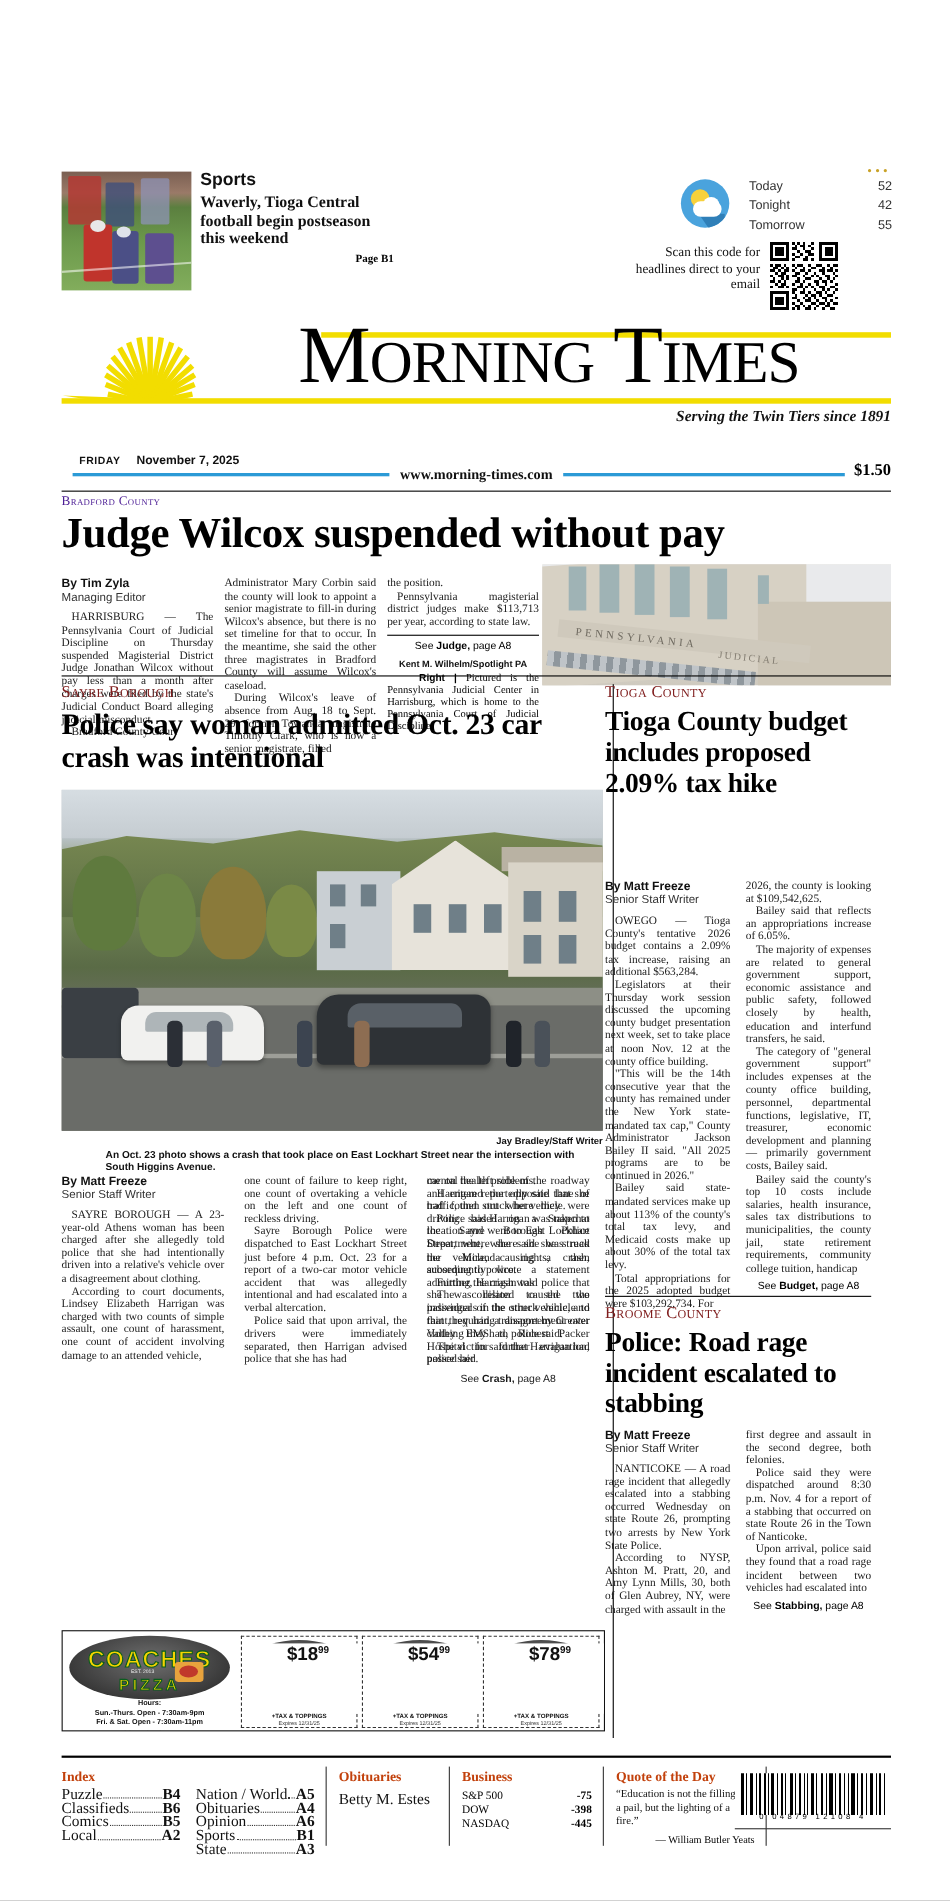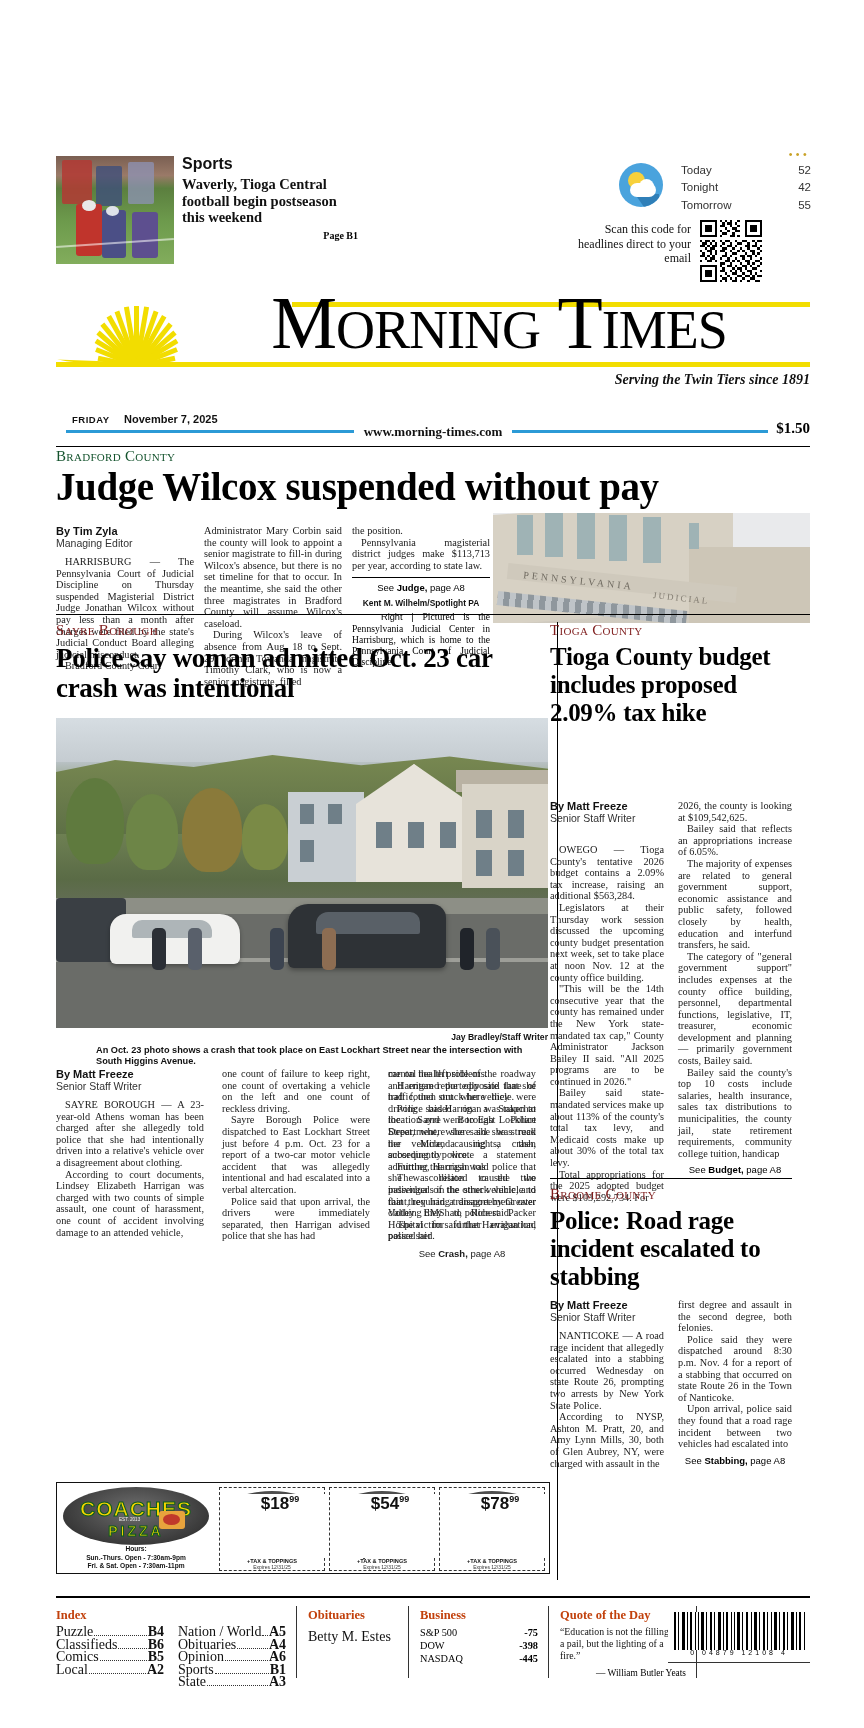--- a/index.html
+++ b/index.html
@@ -59,21 +59,21 @@
   .dt{position:absolute;left:68px;top:-1px;font-family:"Liberation Sans",sans-serif;font-weight:bold;font-size:11px;color:#111;}
   .bluebar{position:absolute;left:10px;top:16px;width:744px;height:3px;background:#2b9ad6;}
   .url{position:absolute;left:0;top:8px;width:754px;text-align:center;}
   .url span{background:#fff;padding:0 10px;font-family:"Liberation Serif",serif;font-weight:bold;font-size:13px;color:#111;}
   .price{position:absolute;right:0;top:6px;background:#fff;padding-left:8px;font-family:"Liberation Serif",serif;font-weight:bold;font-size:15px;}
 
   .hr-dark{position:absolute;left:0;width:754px;height:1px;background:#000;}
 
   
   .lead{position:absolute;left:0;top:448px;width:754px;}
-  .county{font-family:"Liberation Serif",serif;font-size:15px;color:#14532d;font-variant:small-caps;letter-spacing:.3px;}
+  .county{font-family:"Liberation Serif",serif;font-size:12px;color:#4c1d95;font-variant:small-caps;letter-spacing:.3px;}
   .lead-head{font-family:"Liberation Serif",serif;font-weight:bold;font-size:39px;line-height:42px;color:#000;margin-top:1px;letter-spacing:-.4px;}
 
   .byline{font-family:"Liberation Sans",sans-serif;font-weight:bold;font-size:11px;color:#111;}
   .bytitle{font-family:"Liberation Sans",sans-serif;font-size:10.5px;color:#333;}
 
   .body{font-family:"Liberation Serif",serif;font-size:10.3px;line-height:11.6px;text-align:justify;color:#1a1a1a;hyphens:auto;}
   .body p{margin:0 0 0 0;text-indent:9px;}
 
   .lead-cols{position:absolute;left:0;top:77px;width:754px;}
   .lc{position:absolute;top:0;width:138px;}
@@ -88,21 +88,21 @@
   .lp-win{position:absolute;background:#9fb3b5;}
   .lp-band{position:absolute;left:14px;top:62px;width:230px;height:16px;background:#cfc9bc;transform:rotate(6deg);}
   .lp-txt{position:absolute;left:30px;top:62px;font-family:"Liberation Serif",serif;font-size:10px;letter-spacing:3px;color:#6f6a60;transform:rotate(6deg);}
   .lp-txt2{position:absolute;left:160px;top:80px;font-family:"Liberation Serif",serif;font-size:9px;letter-spacing:2px;color:#837d72;transform:rotate(6deg);}
   .lp-awn{position:absolute;left:4px;top:88px;width:190px;height:14px;background:repeating-linear-gradient(90deg,#bfc4c8 0 6px,#8f979d 6px 12px);transform:rotate(6deg);}
 
   .seeline{font-family:"Liberation Sans",sans-serif;font-size:9.5px;text-align:center;}
   .seeline b{font-weight:bold;}
   .credit{font-family:"Liberation Sans",sans-serif;font-weight:bold;font-size:8.4px;text-align:center;color:#111;}
   .cap{font-family:"Liberation Serif",serif;font-size:9.6px;line-height:11px;text-align:justify;}
-  .cap b{font-family:"Liberation Sans",sans-serif;font-weight:normal;font-size:9.2px;padding-left:29px;}
+  .cap b{font-family:"Liberation Sans",sans-serif;font-weight:bold;font-size:9.2px;padding-left:29px;}
 
   
   .mid{position:absolute;left:0;top:622px;width:754px;}
   .vline{position:absolute;width:1px;background:#000;}
   .left-col{position:absolute;left:0;top:0;width:492px;}
   .right-col{position:absolute;left:494px;top:0;width:242px;}
 
   .sec-head{font-family:"Liberation Serif",serif;font-size:15px;font-variant:small-caps;color:#7f1d1d;letter-spacing:.3px;}
   .h2big{font-family:"Liberation Serif",serif;font-weight:bold;font-size:27px;line-height:30px;color:#000;letter-spacing:-.3px;}
   .h2right{font-family:"Liberation Serif",serif;font-weight:bold;font-size:25px;line-height:28px;color:#000;letter-spacing:-.3px;}
@@ -580,21 +580,21 @@
     <div style="position:absolute;left:332px;top:446px;width:0;"></div>
 
     <div class="right-col">
       <div class="sec-head">Tioga County</div>
       <div class="h2right" style="margin-top:4px;">Tioga County budget includes proposed 2.09% tax hike</div>
 
       <div class="rc-cols" style="top:178px;">
         <div class="rcc rcc1">
           <div class="byline">By Matt Freeze</div>
           <div class="bytitle">Senior Staff Writer</div>
-          <div class="body" style="margin-top:20px;">
+          <div class="body" style="margin-top:8px;">
             <p>OWEGO — Tioga County's tentative 2026 budget contains a 2.09% tax increase, raising an additional $563,284.</p>
             <p>Legislators at their Thursday work session discussed the upcoming county budget presentation next week, set to take place at noon Nov. 12 at the county office building.</p>
             <p>"This will be the 14th consecutive year that the county has remained under the New York state-mandated tax cap," County Administrator Jackson Bailey II said. "All 2025 programs are to be continued in 2026."</p>
             <p>Bailey said state-mandated services make up about 113% of the county's total tax levy, and Medicaid costs make up about 30% of the total tax levy.</p>
             <p>Total appropriations for the 2025 adopted budget were $103,292,734. For</p>
           </div>
         </div>
         <div class="rcc rcc2">
           <div class="body">
             <p style="text-indent:0">2026, the county is looking at $109,542,625.</p>

